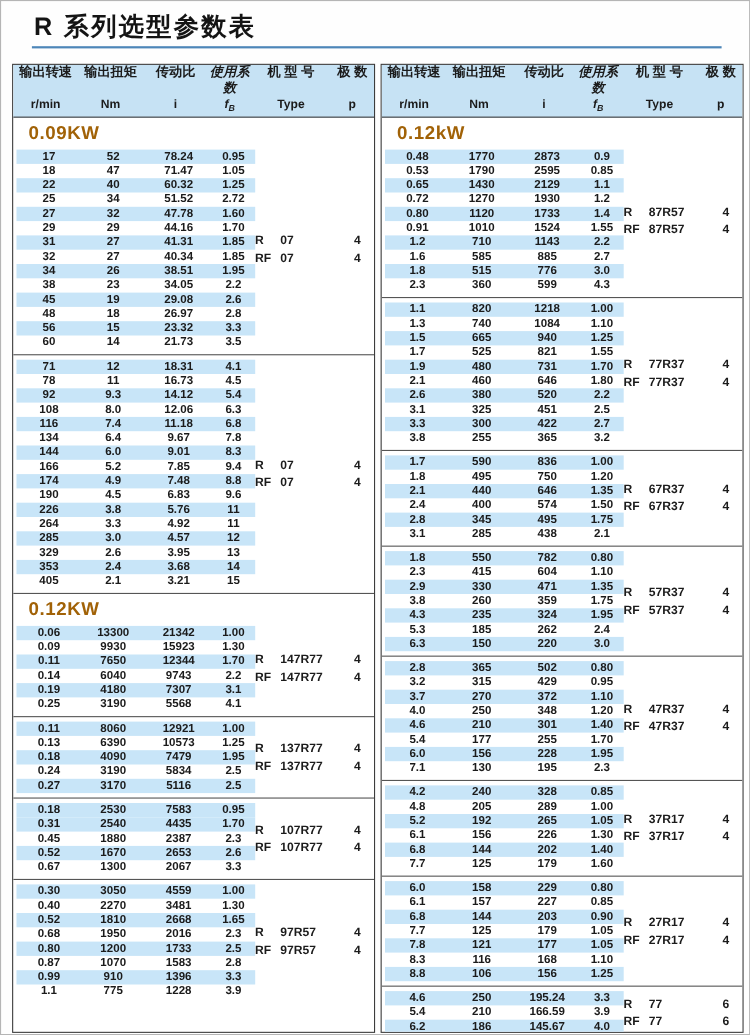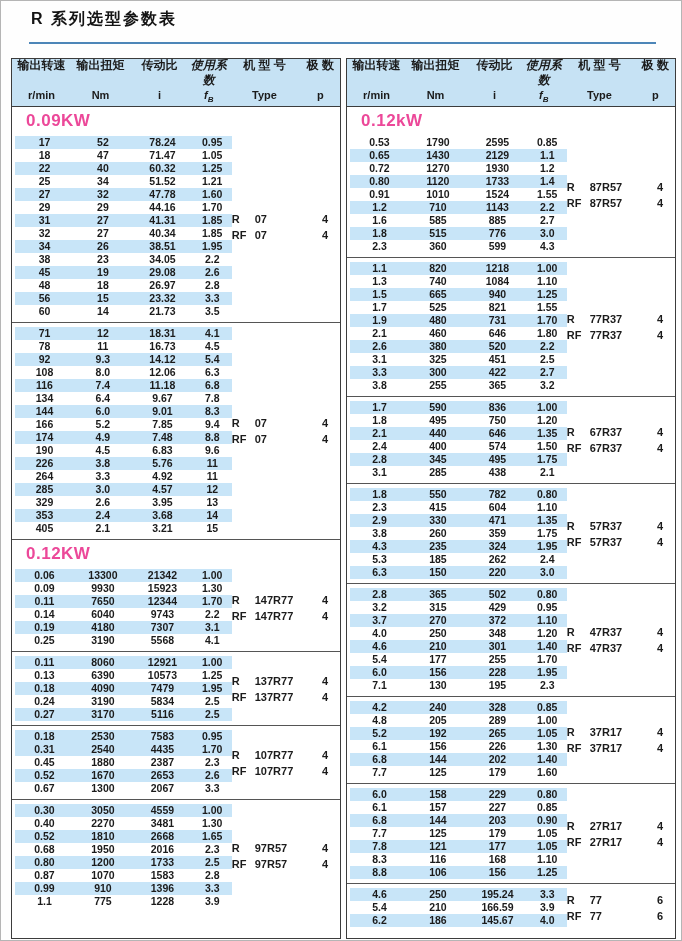--- a/index.html
+++ b/index.html
@@ -2,21 +2,21 @@
 <html><head>
 <meta charset="utf-8">
 <style>
   html,body{margin:0;padding:0;background:#e8e8e8;}
   #page{
     position:relative;width:682px;height:941px;background:#fefefe;
     border:1px solid #b5b5b5;box-sizing:border-box;overflow:hidden;
     font-family:"Liberation Sans","DejaVu Sans",sans-serif;color:#1b1b1b;
   }
   #title{
-    position:absolute;left:30px;top:8px;font-size:16px;font-weight:700;
+    position:absolute;left:30px;top:8px;font-size:23px;font-weight:700;
     letter-spacing:2px;color:#141414;
   }
   #title-rule{
     position:absolute;left:28px;top:41px;width:627px;height:2px;background:#4d86b8;
   }
   .panel{
     position:absolute;top:57px;width:330px;height:881px;
     border:1px solid #3c3c3c;box-sizing:border-box;background:#fff;overflow:hidden;
   }
   #left-panel{left:10px;}
@@ -28,21 +28,21 @@
   .hdr-row{display:flex;width:100%;}
   .hdr-cell{box-sizing:border-box;text-align:center;font-weight:700;}
   .hdr-cn{font-size:12px;line-height:15px;letter-spacing:0px;}
   .hdr-unit{font-size:11px;line-height:14px;}
   .w-speed{width:18%;} .w-torque{width:18%;} .w-ratio{width:18%;}
   .w-fb{width:12%;font-style:italic;} .w-type{width:22%;} .w-poles{width:12%;}
   sub{font-size:8px;}
   .section{padding:0;}
   .sep-top{border-top:1px solid #555;}
   .section-label{
-    font-size:17px;font-weight:700;padding:4px 0 1px 14px;letter-spacing:0.5px;color:#ec4899;
+    font-size:17px;font-weight:700;padding:4px 0 1px 14px;letter-spacing:0.5px;color:#a16207;
   }
   .block{position:relative;padding:4px 0;}
   .rows{width:66%;margin-left:1%;}
   .row{display:flex;line-height:13px;font-size:10.5px;font-weight:700;}
   .row.stripe{background:#c8e5f8;}
   .cell{box-sizing:border-box;text-align:center;}
   .c-speed{width:27%;} .c-torque{width:27%;} .c-ratio{width:28%;} .c-fb{width:18%;}
   .typecol{
     position:absolute;left:67%;right:12px;top:50%;transform:translateY(-50%);
   }
@@ -97,21 +97,21 @@
               <div class="row stripe">
                 <span class="cell c-speed">22</span>
                 <span class="cell c-torque">40</span>
                 <span class="cell c-ratio">60.32</span>
                 <span class="cell c-fb">1.25</span>
               </div>
               <div class="row">
                 <span class="cell c-speed">25</span>
                 <span class="cell c-torque">34</span>
                 <span class="cell c-ratio">51.52</span>
-                <span class="cell c-fb">1.21</span>
+                <span class="cell c-fb">2.72</span>
               </div>
               <div class="row stripe">
                 <span class="cell c-speed">27</span>
                 <span class="cell c-torque">32</span>
                 <span class="cell c-ratio">47.78</span>
                 <span class="cell c-fb">1.60</span>
               </div>
               <div class="row">
                 <span class="cell c-speed">29</span>
                 <span class="cell c-torque">29</span>
@@ -524,20 +524,26 @@
         <div class="hdr-cell hdr-unit w-fb"><span>f</span><sub>B</sub></div>
         <div class="hdr-cell hdr-unit w-type">Type</div>
         <div class="hdr-cell hdr-unit w-poles">p</div>
       </div>
     </div>
     <div class="panel-body" id="right-body">
         <div class="section">
           <div class="section-label">0.12kW</div>
           <div class="block">
             <div class="rows">
+              <div class="row stripe">
+                <span class="cell c-speed">0.48</span>
+                <span class="cell c-torque">1770</span>
+                <span class="cell c-ratio">2873</span>
+                <span class="cell c-fb">0.9</span>
+              </div>
               <div class="row">
                 <span class="cell c-speed">0.53</span>
                 <span class="cell c-torque">1790</span>
                 <span class="cell c-ratio">2595</span>
                 <span class="cell c-fb">0.85</span>
               </div>
               <div class="row stripe">
                 <span class="cell c-speed">0.65</span>
                 <span class="cell c-torque">1430</span>
                 <span class="cell c-ratio">2129</span>

